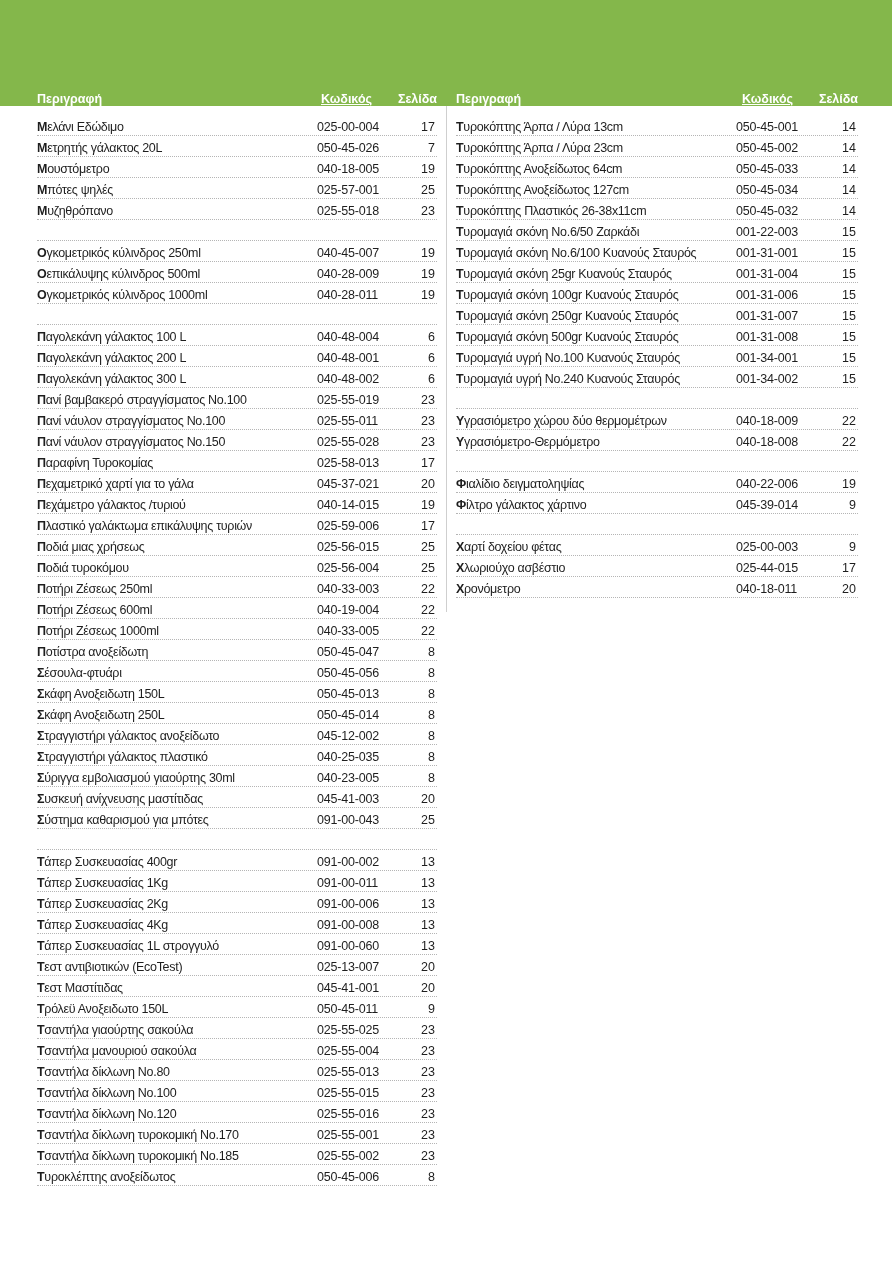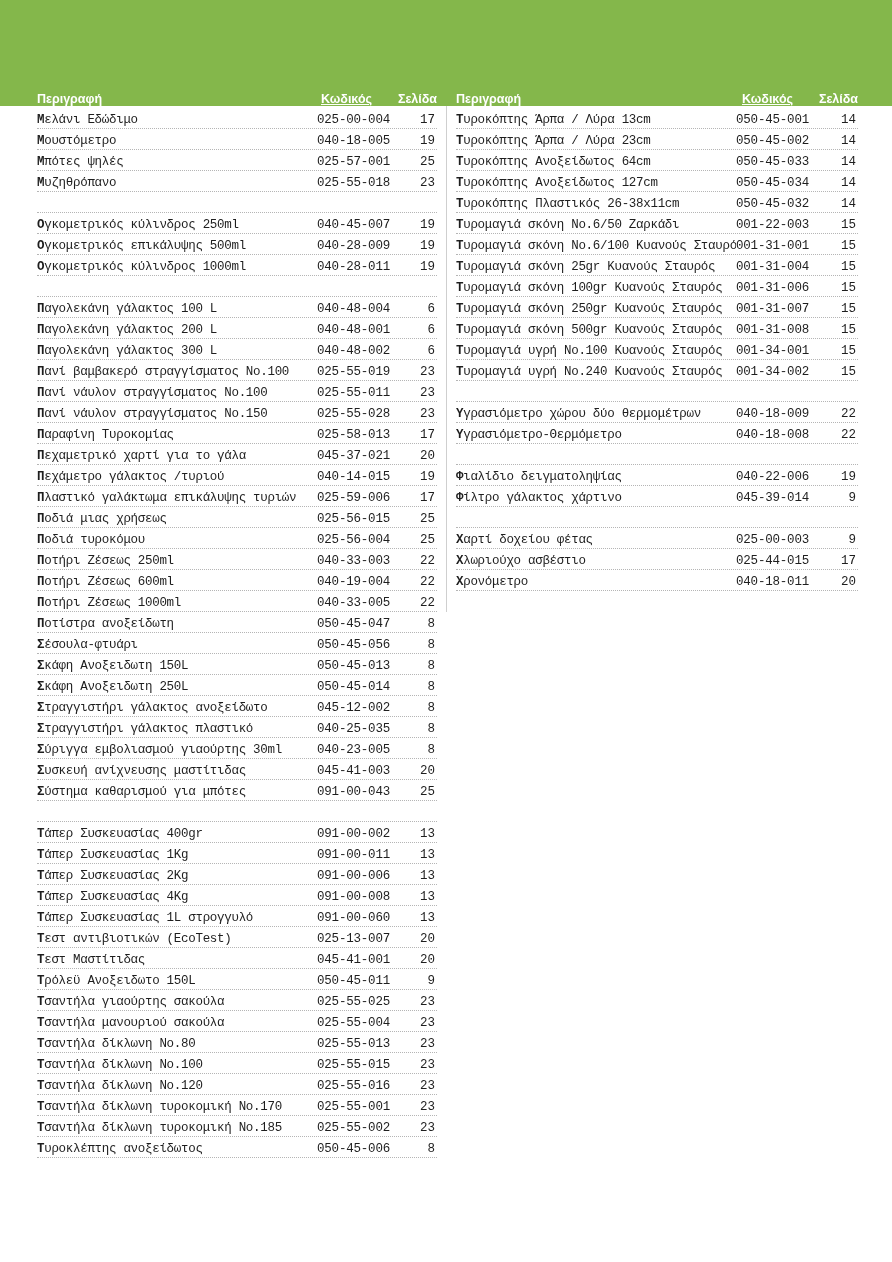--- a/index.html
+++ b/index.html
@@ -12,21 +12,21 @@
   }
   .col { position: absolute; top: 80px; }
   .col-left { left: 37px; width: 400px; }
   .col-right { left: 456px; width: 402px; }
   .col-head {
     height: 26px; display: flex; align-items: flex-end; color: #ffffff; font-weight: bold; font-size: 12.5px;
   }
   .col-head .h-desc { flex: 1; }
   .col-head .h-code { width: 70px; text-align: left; text-decoration: underline; }
   .col-head .h-page { width: 46px; text-align: right; margin-top: 22px; }
-  .rows { margin-top: 2px; font-family: Liberation Mono, monospace; }
+  .rows { margin-top: 9px; }
   .row {
     height: 20px; display: flex; align-items: flex-end; font-size: 12.5px; line-height: 15px;
     border-bottom: 1px dotted #b5b5b5; padding-bottom: 0;
   }
   .row .desc { width: 280px; white-space: nowrap; overflow: hidden; letter-spacing: -0.3px; }
   .row .desc b { font-weight: bold; }
   .row .code { width: 80px; letter-spacing: -0.2px; }
   .row .page { flex: 1; text-align: right; padding-right: 2px; }
   .row.spacer { }
   .divider { position: absolute; left: 446px; top: 106px; width: 1px; height: 506px; background: #cfcfcf; }
@@ -42,20 +42,25 @@
     <span class="h-code">Κωδικός</span>
     <span class="h-page">Σελίδα</span>
   </div>
   <div class="rows" id="rows-left">
       <div class="row">
         <span class="desc"><b>Μ</b><span>ελάνι Εδώδιμο</span></span>
         <span class="code">025-00-004</span>
         <span class="page">17</span>
       </div>
       <div class="row">
+        <span class="desc"><b>Μ</b><span>ετρητής γάλακτος 20L</span></span>
+        <span class="code">050-45-026</span>
+        <span class="page">7</span>
+      </div>
+      <div class="row">
         <span class="desc"><b>Μ</b><span>ουστόμετρο</span></span>
         <span class="code">040-18-005</span>
         <span class="page">19</span>
       </div>
       <div class="row">
         <span class="desc"><b>Μ</b><span>πότες ψηλές</span></span>
         <span class="code">025-57-001</span>
         <span class="page">25</span>
       </div>
       <div class="row">
@@ -63,21 +68,21 @@
         <span class="code">025-55-018</span>
         <span class="page">23</span>
       </div>
       <div class="row spacer"></div>
       <div class="row">
         <span class="desc"><b>Ο</b><span>γκομετρικός κύλινδρος 250ml</span></span>
         <span class="code">040-45-007</span>
         <span class="page">19</span>
       </div>
       <div class="row">
-        <span class="desc"><b>Ο</b><span>γκομετρικός επικάλυψης 500ml</span></span>
+        <span class="desc"><b>Ο</b><span>επικάλυψης κύλινδρος 500ml</span></span>
         <span class="code">040-28-009</span>
         <span class="page">19</span>
       </div>
       <div class="row">
         <span class="desc"><b>Ο</b><span>γκομετρικός κύλινδρος 1000ml</span></span>
         <span class="code">040-28-011</span>
         <span class="page">19</span>
       </div>
       <div class="row spacer"></div>
       <div class="row">

